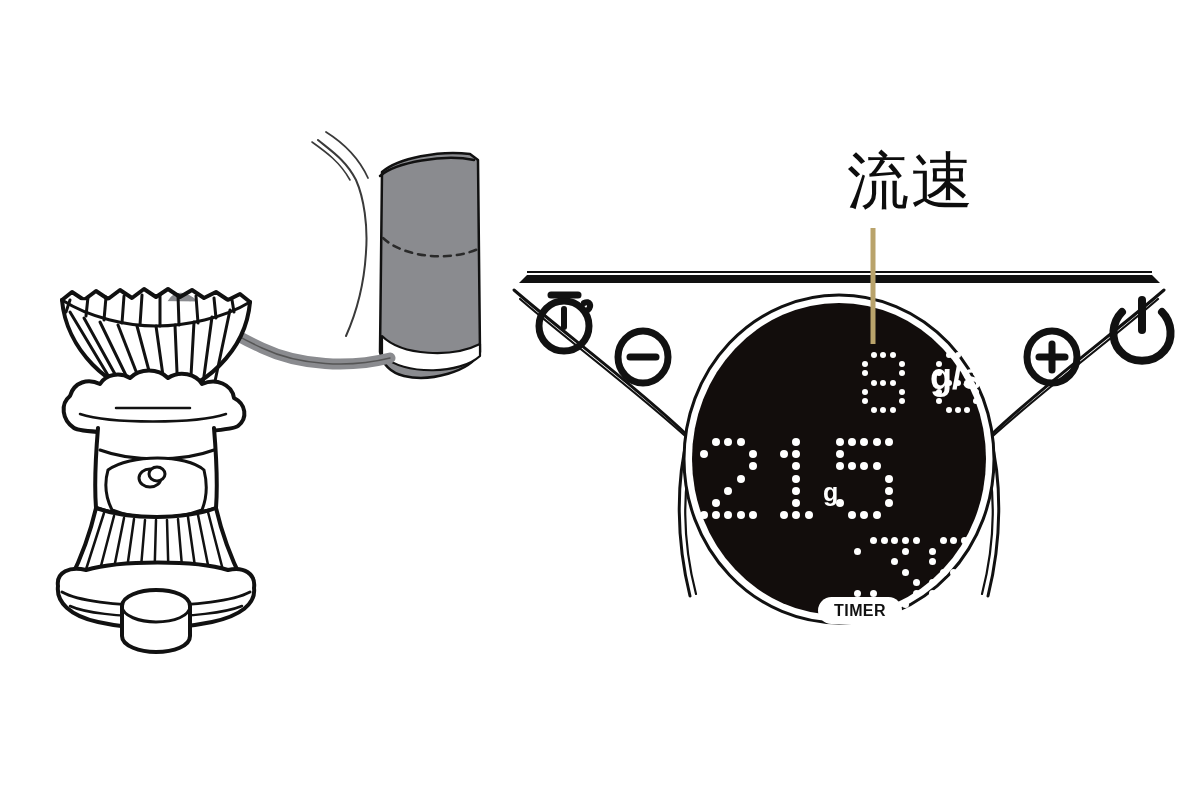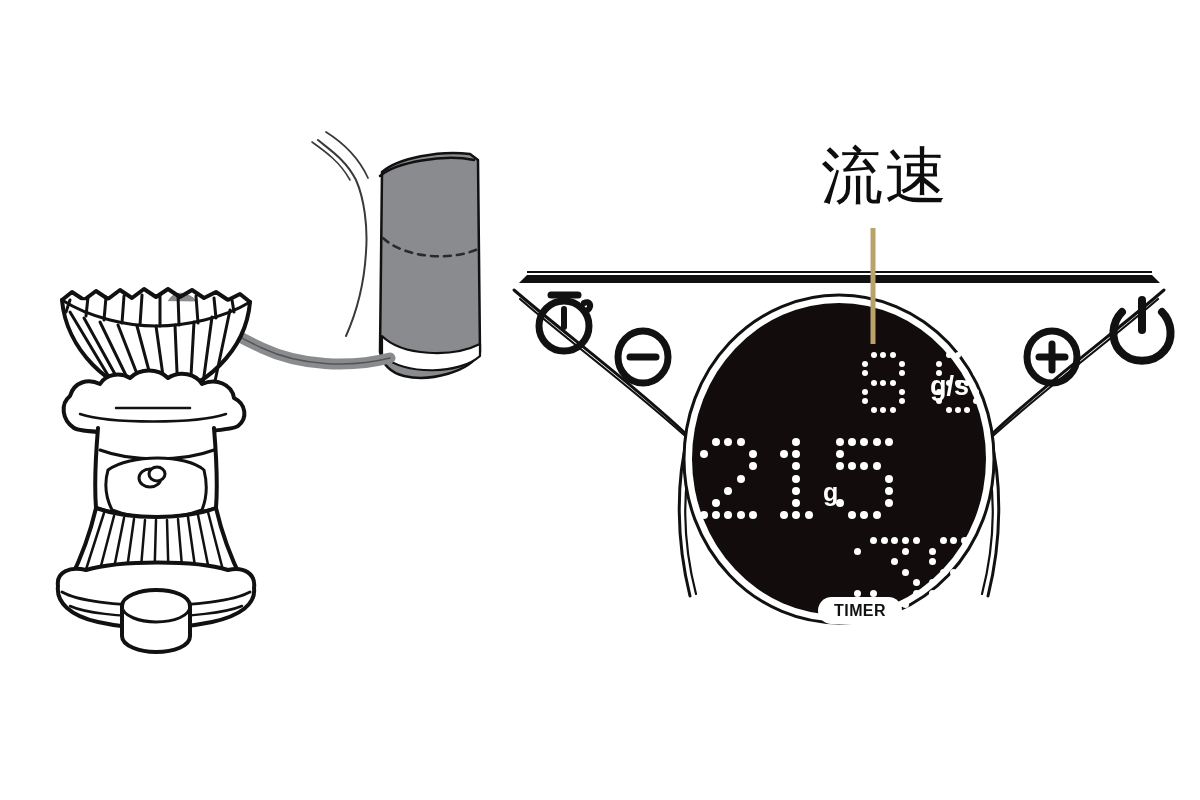--- a/index.html
+++ b/index.html
@@ -22,38 +22,38 @@
     background: #ffffff;
   }
   .layer { position: absolute; left: 0; top: 0; width: 1200px; height: 800px; }
 
   
   #annotation-label {
     position: absolute;
     left: 795px;
     top: 148px;
     width: 180px;
-    text-align: center;
-    font-family: Liberation Mono, monospace;
+    text-align: right;
+    font-family: Liberation Sans, sans-serif;
     font-size: 62px;
     line-height: 1.05;
     letter-spacing: 2px;
     color: #0d0d0d;
     font-weight: 400;
     white-space: nowrap;
   }
 
   
   .lcd-unit {
     position: absolute;
     color: #ffffff;
     font-family: "Liberation Sans", sans-serif;
     font-weight: 700;
   }
-  #flowrate-unit { left: 930px; top: 371px; font-size: 27px; letter-spacing: 0px; }
+  #flowrate-unit { left: 930px; top: 356px; font-size: 36px; letter-spacing: 0px; }
   #weight-unit   { left: 823px; top: 478px; font-size: 25px; }
 
   #timer-badge {
     position: absolute;
     left: 818px;
     top: 597px;
     width: 84px;
     height: 27px;
     border-radius: 14px;
     background: #ffffff;

